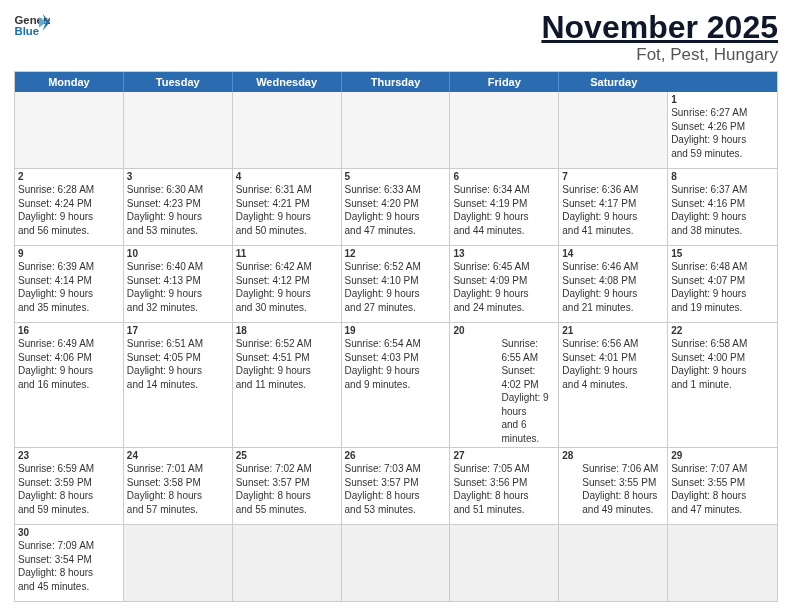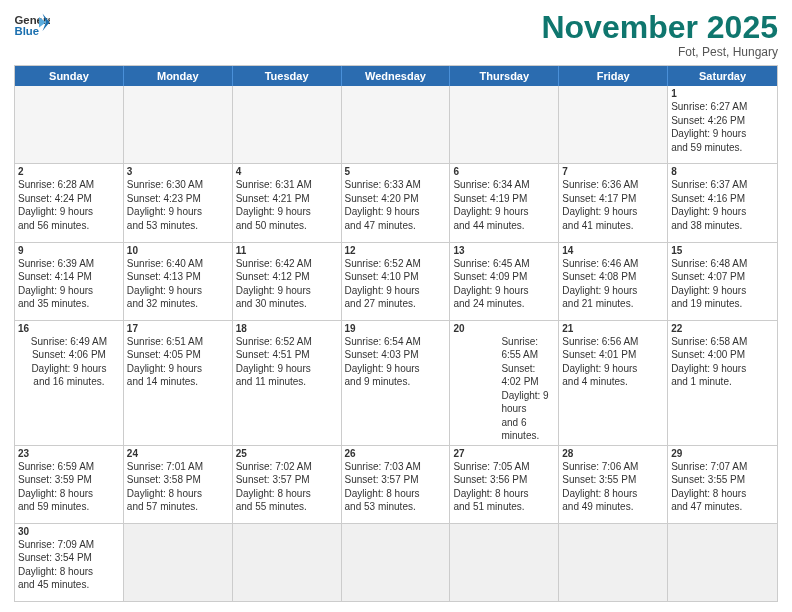--- a/index.html
+++ b/index.html
@@ -31,25 +31,26 @@
     .logo-icon {
       width: 36px;
       height: 28px;
     }
     .title-block {
       text-align: right;
     }
     .month-title {
       font-size: 32px;
       font-weight: bold;
-      color: #0f766e;
+      color: #0f172a;
       line-height: 1.1;
+      text-decoration: underline;
     }
     .subtitle {
-      font-size: 12px;
+      font-size: 17px;
       color: #555;
     }
     .calendar {
       flex: 1;
       display: flex;
       flex-direction: column;
       border: 1px solid #ccc;
     }
     .cal-header {
       display: grid;
@@ -116,21 +117,20 @@
       </svg>
     </div>
     <div class="title-block">
       <div class="month-title">November 2025</div>
       <div class="subtitle">Fot, Pest, Hungary</div>
     </div>
   </div>
 
   <div class="calendar">
     <div class="cal-header">
-      <div class="cal-header-cell">Sunday</div>
       <div class="cal-header-cell">Monday</div>
       <div class="cal-header-cell">Tuesday</div>
       <div class="cal-header-cell">Wednesday</div>
       <div class="cal-header-cell">Thursday</div>
       <div class="cal-header-cell">Friday</div>
       <div class="cal-header-cell">Saturday</div>
     </div>
     <div class="cal-body" id="cal-body">
     <div class="cal-row">
           <div class="cal-cell empty"></div>
@@ -245,21 +245,21 @@
             <span class="day-number">15</span>
             <div class="day-info" style="white-space: pre-line;">Sunrise: 6:48 AM
 Sunset: 4:07 PM
 Daylight: 9 hours
 and 19 minutes.</div>
           </div>
         </div>
         <div class="cal-row">
           <div class="cal-cell">
             <span class="day-number">16</span>
-            <div class="day-info" style="white-space: pre-line; text-align: center;">Sunrise: 6:49 AM
+            <div class="day-info" style="white-space: pre-line;">Sunrise: 6:49 AM
 Sunset: 4:06 PM
 Daylight: 9 hours
 and 16 minutes.</div>
           </div>
           <div class="cal-cell">
             <span class="day-number">17</span>
             <div class="day-info" style="white-space: pre-line;">Sunrise: 6:51 AM
 Sunset: 4:05 PM
 Daylight: 9 hours
 and 14 minutes.</div>
@@ -331,21 +331,21 @@
           </div>
           <div class="cal-cell">
             <span class="day-number">27</span>
             <div class="day-info" style="white-space: pre-line;">Sunrise: 7:05 AM
 Sunset: 3:56 PM
 Daylight: 8 hours
 and 51 minutes.</div>
           </div>
           <div class="cal-cell">
             <span class="day-number">28</span>
-            <div class="day-info" style="white-space: pre-line;">Sunrise: 7:06 AM
+            <div class="day-info" style="white-space: pre-line; margin-left: 20px;">Sunrise: 7:06 AM
 Sunset: 3:55 PM
 Daylight: 8 hours
 and 49 minutes.</div>
           </div>
           <div class="cal-cell">
             <span class="day-number">29</span>
             <div class="day-info" style="white-space: pre-line;">Sunrise: 7:07 AM
 Sunset: 3:55 PM
 Daylight: 8 hours
 and 47 minutes.</div>

